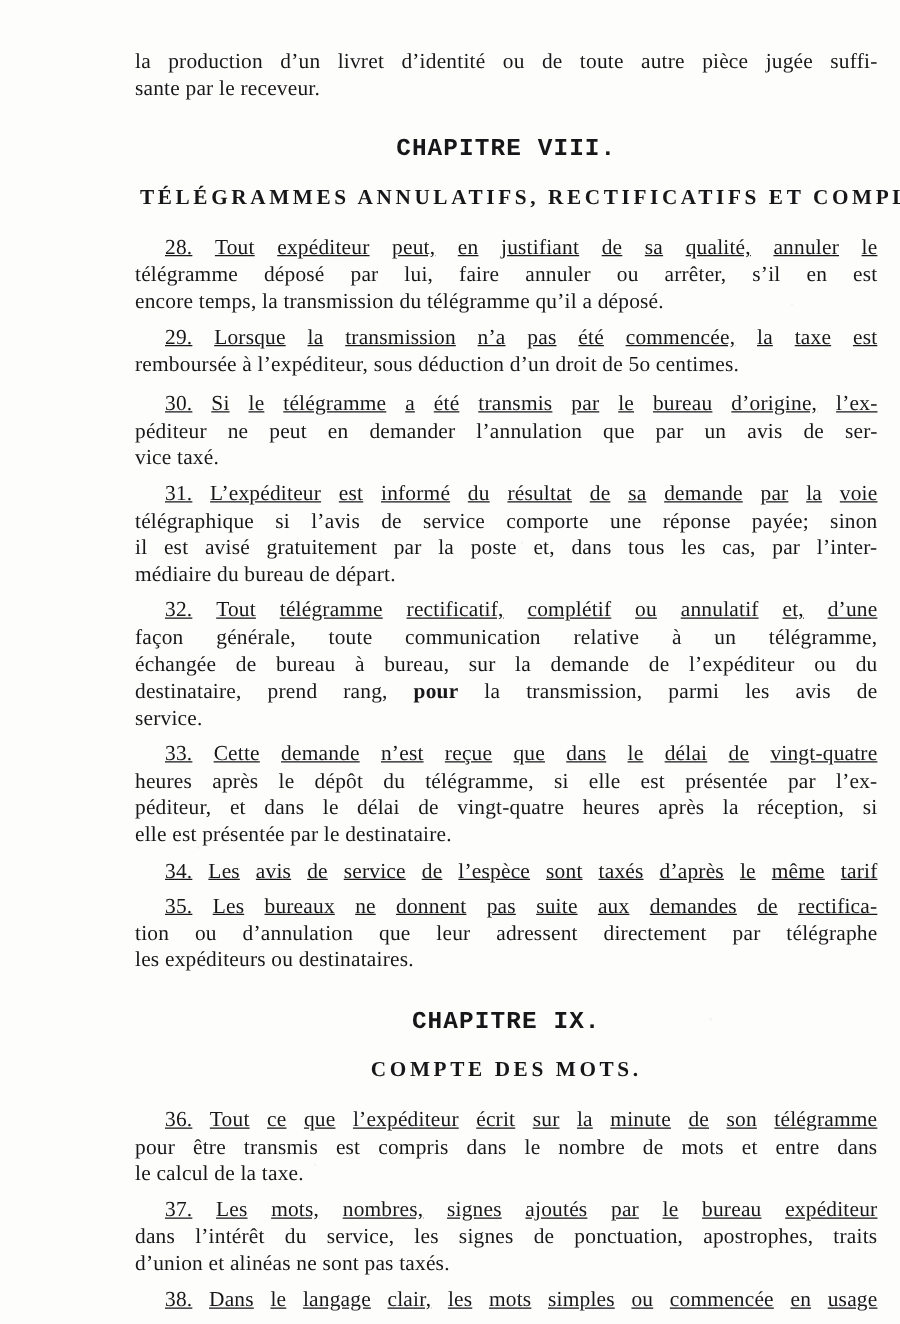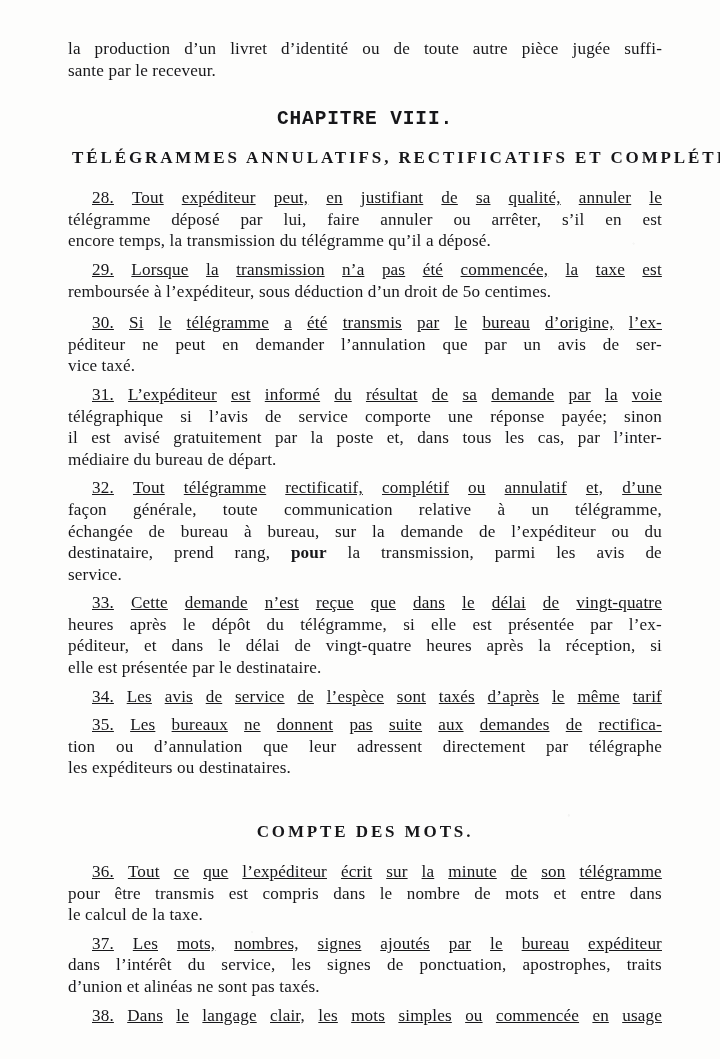--- a/index.html
+++ b/index.html
@@ -16,21 +16,21 @@
     overflow: hidden;
     position: relative;
     -webkit-font-smoothing: antialiased;
   }
   .page {
     position: absolute;
     left: 0; top: 0;
     width: 720px;
     height: 1059px;
     box-sizing: border-box;
-    padding: 38px 58px 0 68px;
+    padding: 38px 58px 0 108px;
   }
   .textblock {
     width: 594px;
   }
 
   
   .para {
     margin: 0;
     padding: 0;
   }
@@ -396,20 +396,21 @@
           <span class="w">leur</span>
           <span class="w">adressent</span>
           <span class="w">directement</span>
           <span class="w">par</span>
           <span class="w">télégraphe</span>
         </span>
       <span class="line">les expéditeurs ou destinataires.</span>
     </div>
 
     <div class="gap-chapter-top"></div>
+    <h1 class="chapter">CHAPITRE IX.</h1>
     <div class="gap-chapter-bot"></div>
     <h2 class="subtitle">COMPTE DES MOTS.</h2>
     <div class="gap-subtitle-bot"></div>
 
     <div class="para">
       <span class="line indent justify">
           <span class="w">36.</span>
           <span class="w">Tout</span>
           <span class="w">ce</span>
           <span class="w">que</span>

